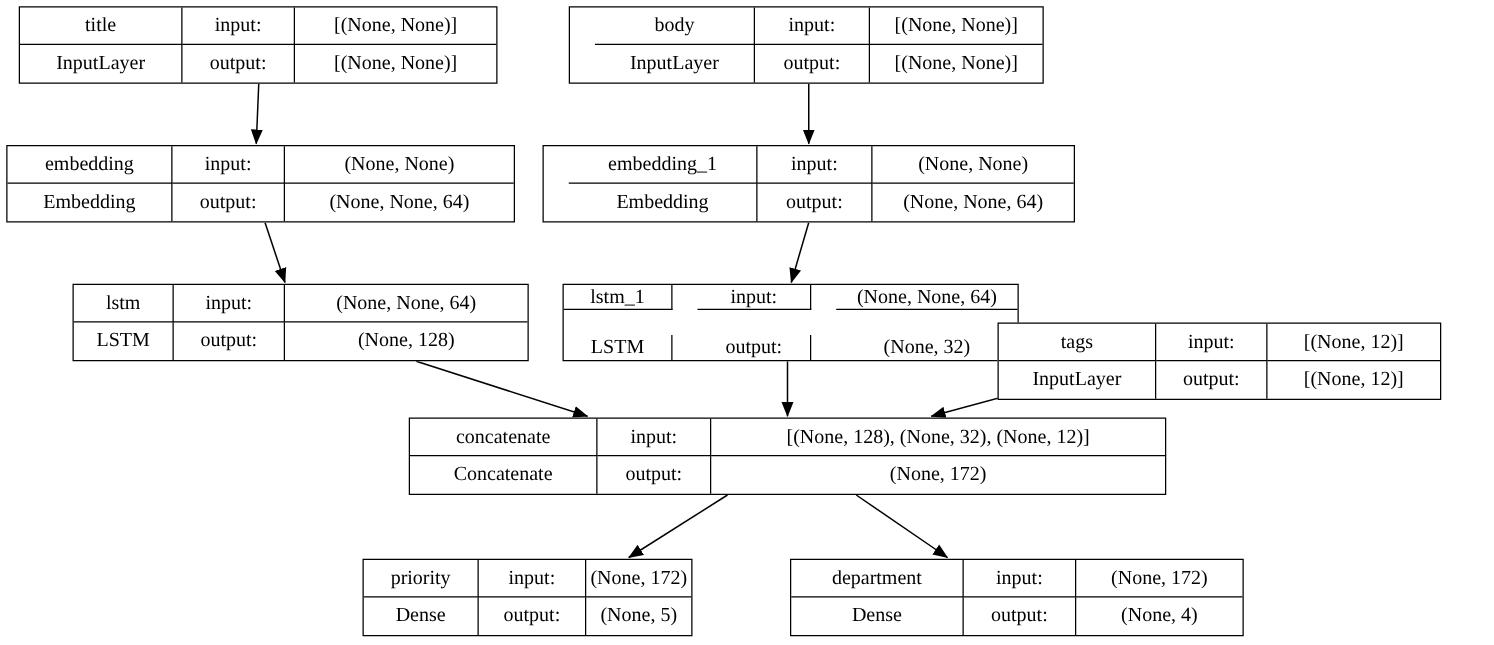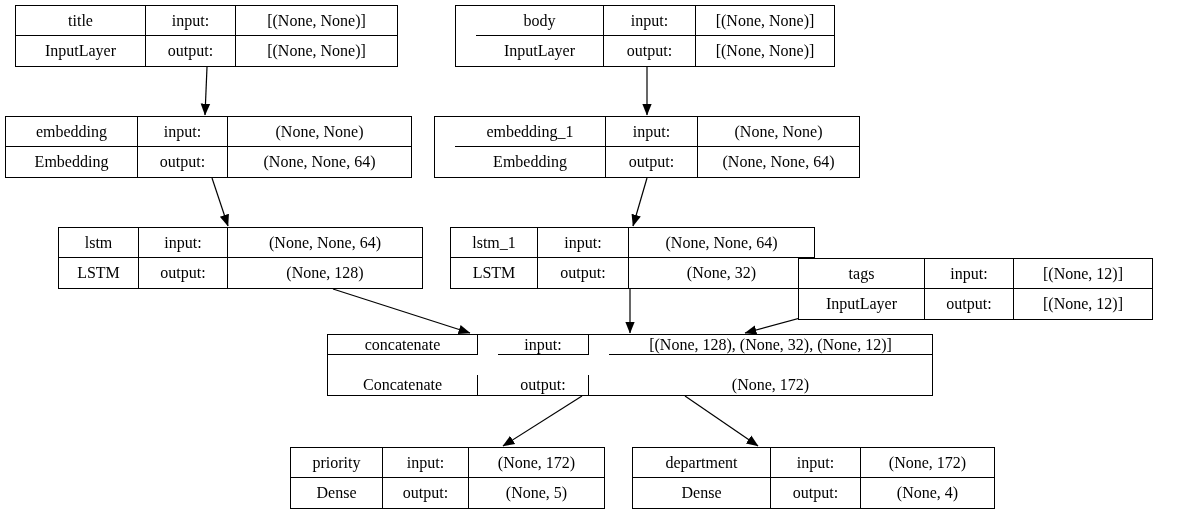--- a/index.html
+++ b/index.html
@@ -108,48 +108,48 @@
 
   <div class="node" style="left:58px; top:227px; width:365px; grid-template-columns:80px 89px 1fr;">
     <div class="cell">lstm</div>
     <div class="cell">input:</div>
     <div class="cell">(None, None, 64)</div>
     <div class="cell">LSTM</div>
     <div class="cell">output:</div>
     <div class="cell">(None, 128)</div>
   </div>
 
-  <div class="node" style="left:450px; top:227px; width:365px; grid-template-columns:87px 91px 1fr;">
+  <div class="node" style="left:450px; top:227px; width:365px; grid-template-columns:87px 91px 1fr;gap:20px;">
     <div class="cell">lstm_1</div>
     <div class="cell">input:</div>
     <div class="cell">(None, None, 64)</div>
     <div class="cell">LSTM</div>
     <div class="cell">output:</div>
     <div class="cell">(None, 32)</div>
   </div>
 
   <div class="node" style="left:798px; top:227px; width:355px; grid-template-columns:126px 89px 1fr;margin-top:31px;">
     <div class="cell">tags</div>
     <div class="cell">input:</div>
     <div class="cell">[(None, 12)]</div>
     <div class="cell">InputLayer</div>
     <div class="cell">output:</div>
     <div class="cell">[(None, 12)]</div>
   </div>
 
-  <div class="node" style="left:327px; top:334px; width:606px; grid-template-columns:150px 91px 1fr;gap:20px;">
+  <div class="node" style="left:327px; top:334px; width:606px; grid-template-columns:150px 91px 1fr;">
     <div class="cell">concatenate</div>
     <div class="cell">input:</div>
     <div class="cell">[(None, 128), (None, 32), (None, 12)]</div>
     <div class="cell">Concatenate</div>
     <div class="cell">output:</div>
     <div class="cell">(None, 172)</div>
   </div>
 
-  <div class="node" style="left:290px; top:447px; width:315px; grid-template-columns:92px 86px 1fr;font-family:Liberation Serif, serif;">
+  <div class="node" style="left:290px; top:447px; width:264px; grid-template-columns:92px 86px 1fr;font-family:Liberation Serif, serif;">
     <div class="cell">priority</div>
     <div class="cell">input:</div>
     <div class="cell">(None, 172)</div>
     <div class="cell">Dense</div>
     <div class="cell">output:</div>
     <div class="cell">(None, 5)</div>
   </div>
 
   <div class="node" style="left:632px; top:447px; width:363px; grid-template-columns:138px 90px 1fr;">
     <div class="cell">department</div>

